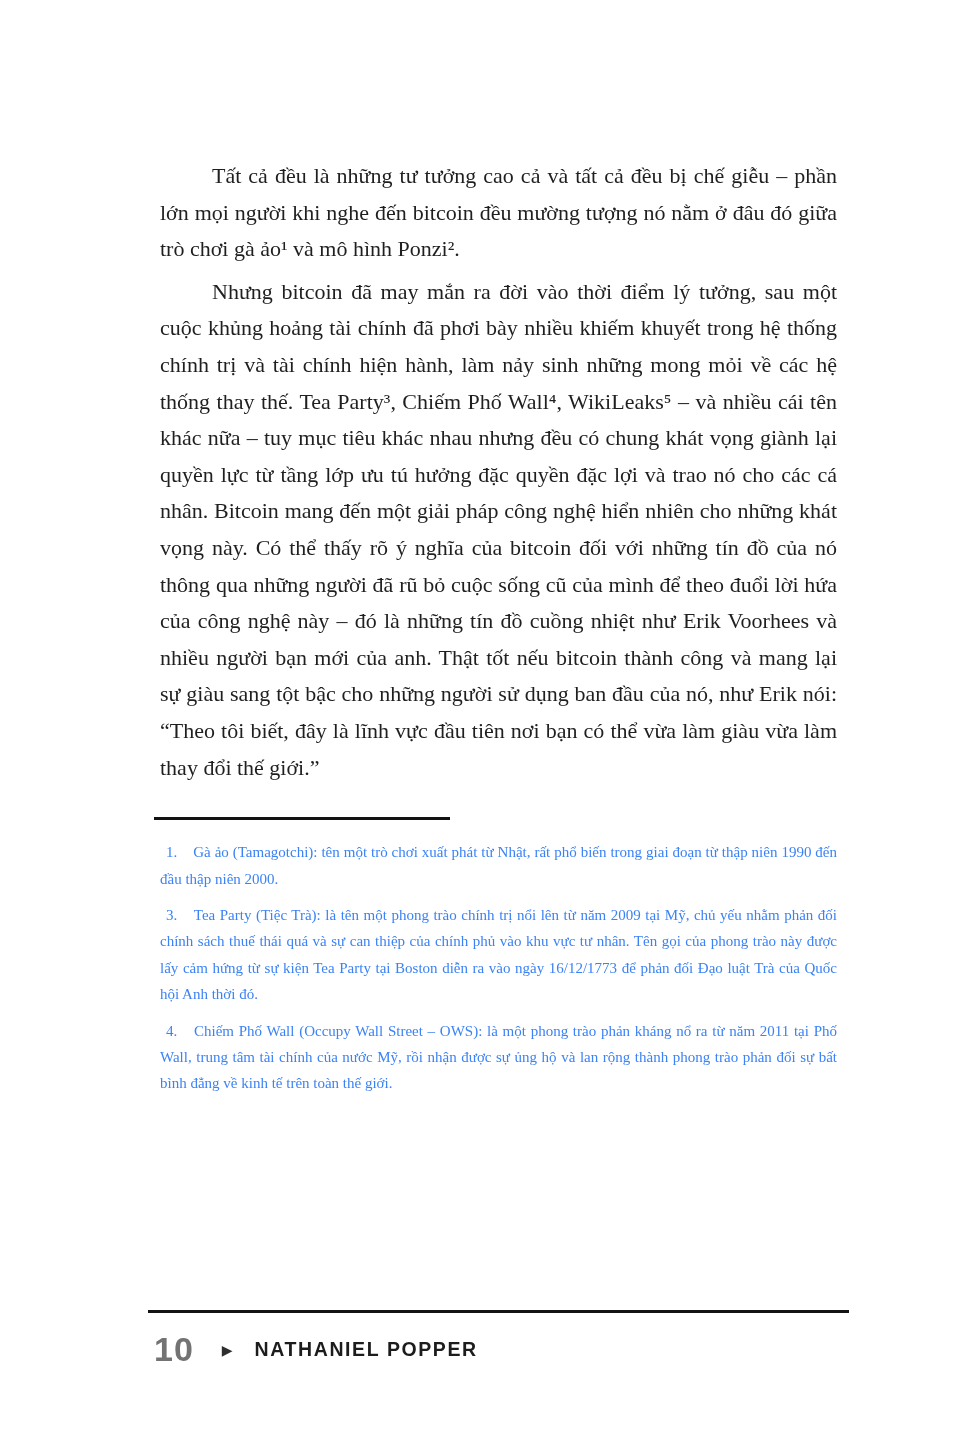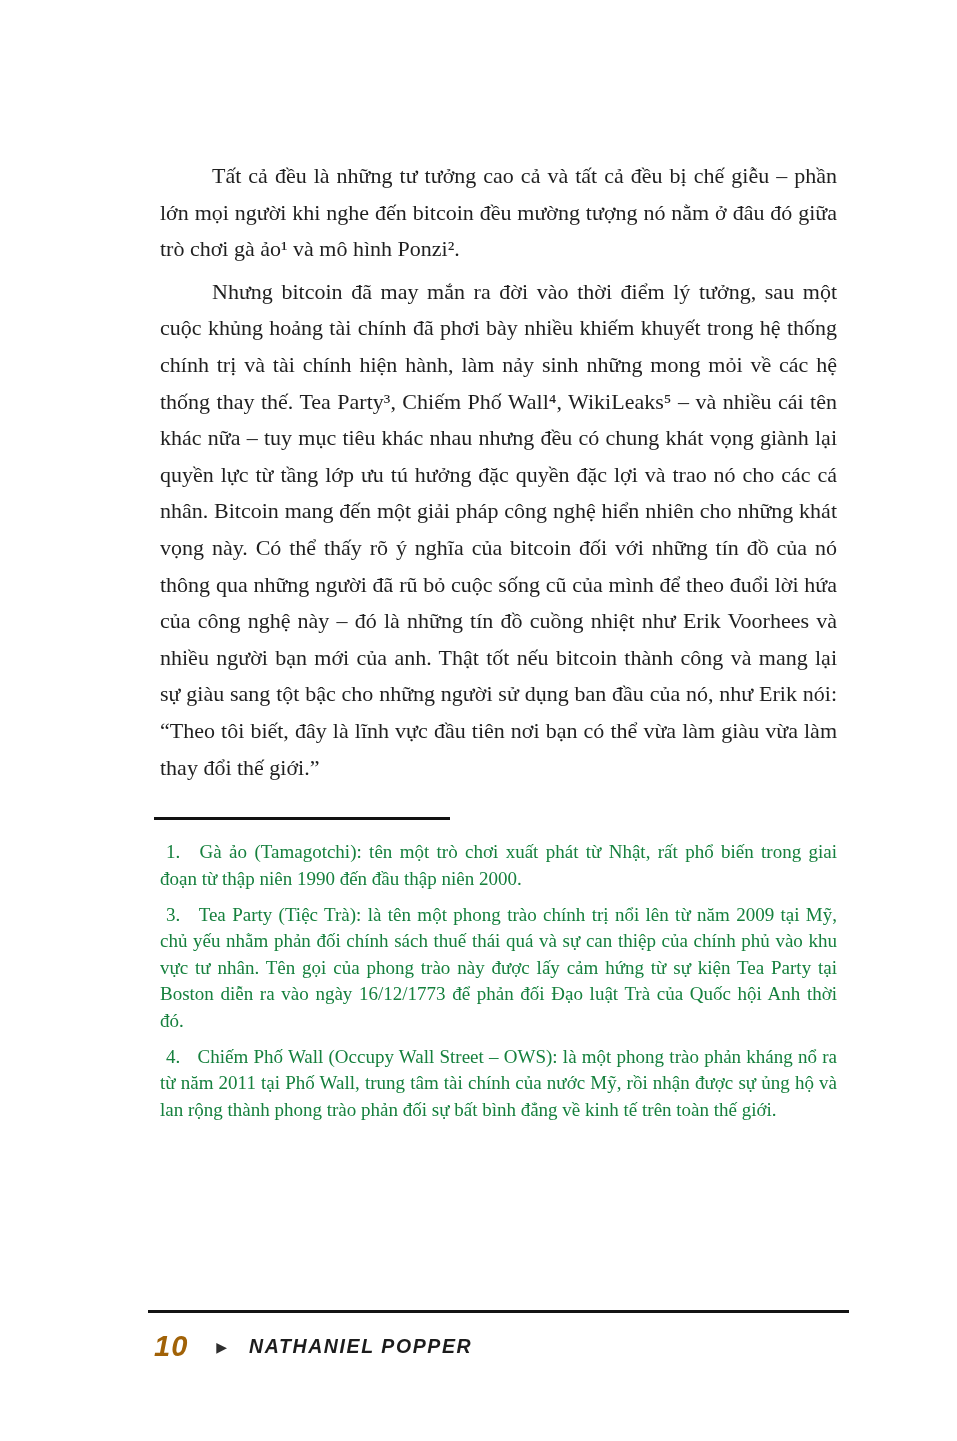--- a/index.html
+++ b/index.html
@@ -29,24 +29,24 @@
   .para + .para { margin-top: 3px; }
 
   .fn-rule {
     margin-top: 31px;
     width: 296px;
     height: 3px;
     background: #121212;
   }
   .footnotes { margin-top: 19px; }
   .footnote {
-    font-size: 19px;
+    font-size: 15px;
     line-height: 26.4px;
     text-align: justify;
-    color: #15803d;
+    color: #3b82f6;
   }
   .footnote + .footnote { margin-top: 10px; }
   .fn-num { white-space: nowrap; }
 
   .footer-rule {
     position: absolute;
     left: 130px;
     top: 1292px;
     width: 701px;
     height: 3px;
@@ -55,39 +55,37 @@
   .footer {
     position: absolute;
     left: 130px;
     top: 1306px;
     width: 701px;
     display: flex;
     align-items: center;
     font-family: "Liberation Sans", "DejaVu Sans", sans-serif;
   }
   .page-num {
-    font-size: 29px;
+    font-size: 34px;
     font-weight: bold;
-    color: #a16207;
+    color: #737373;
     letter-spacing: 1px;
-    font-style: italic;
   }
   .arrow {
     font-size: 14px;
     color: #2e2e2e;
     margin-left: 22px;
     margin-right: 16px;
     line-height: 1;
   }
   .author {
     font-size: 19.5px;
     font-weight: bold;
     letter-spacing: 1.6px;
     color: #1c1c1c;
-    font-style: italic;
   }
 </style>
 </head>
 <body>
 
 <div class="content">
 
   <div class="body-text">
     <p class="para">Tất cả đều là những tư tưởng cao cả và tất cả đều bị chế giễu – phần lớn mọi người khi nghe đến bitcoin đều mường tượng nó nằm ở đâu đó giữa trò chơi gà ảo¹ và mô hình Ponzi².</p>
     <p class="para">Nhưng bitcoin đã may mắn ra đời vào thời điểm lý tưởng, sau một cuộc khủng hoảng tài chính đã phơi bày nhiều khiếm khuyết trong hệ thống chính trị và tài chính hiện hành, làm nảy sinh những mong mỏi về các hệ thống thay thế. Tea Party³, Chiếm Phố Wall⁴, WikiLeaks⁵ – và nhiều cái tên khác nữa – tuy mục tiêu khác nhau nhưng đều có chung khát vọng giành lại quyền lực từ tầng lớp ưu tú hưởng đặc quyền đặc lợi và trao nó cho các cá nhân. Bitcoin mang đến một giải pháp công nghệ hiển nhiên cho những khát vọng này. Có thể thấy rõ ý nghĩa của bitcoin đối với những tín đồ của nó thông qua những người đã rũ bỏ cuộc sống cũ của mình để theo đuổi lời hứa của công nghệ này – đó là những tín đồ cuồng nhiệt như Erik Voorhees và nhiều người bạn mới của anh. Thật tốt nếu bitcoin thành công và mang lại sự giàu sang tột bậc cho những người sử dụng ban đầu của nó, như Erik nói: “Theo tôi biết, đây là lĩnh vực đầu tiên nơi bạn có thể vừa làm giàu vừa làm thay đổi thế giới.”</p>

